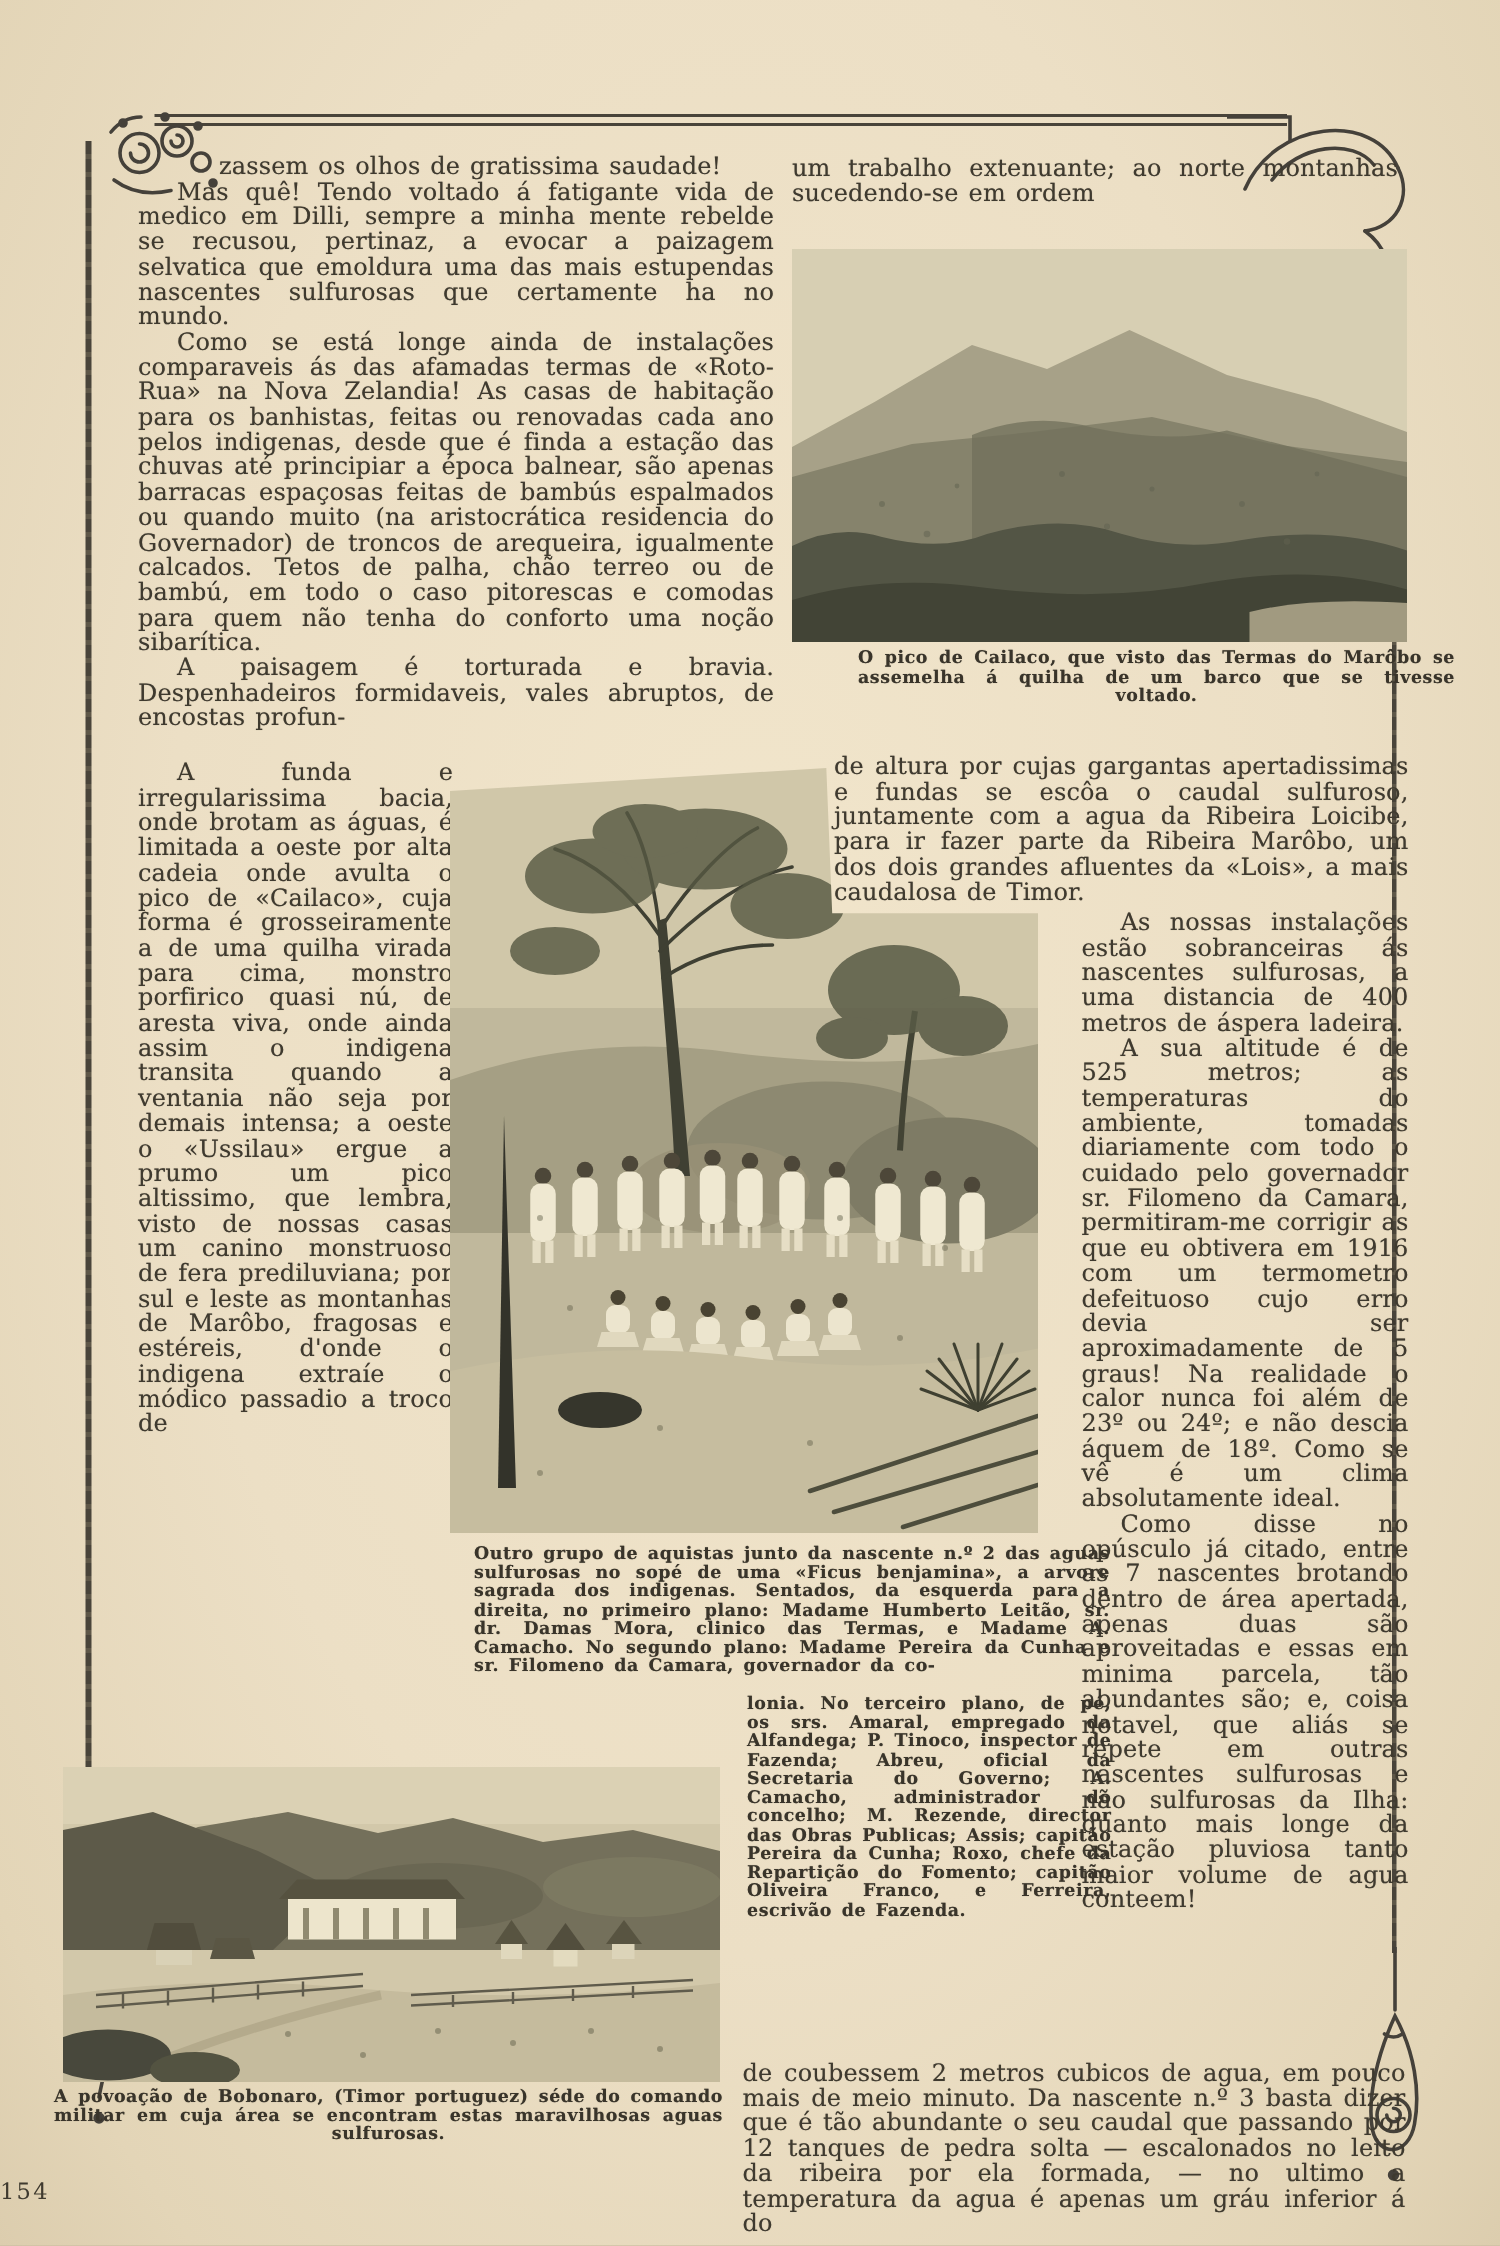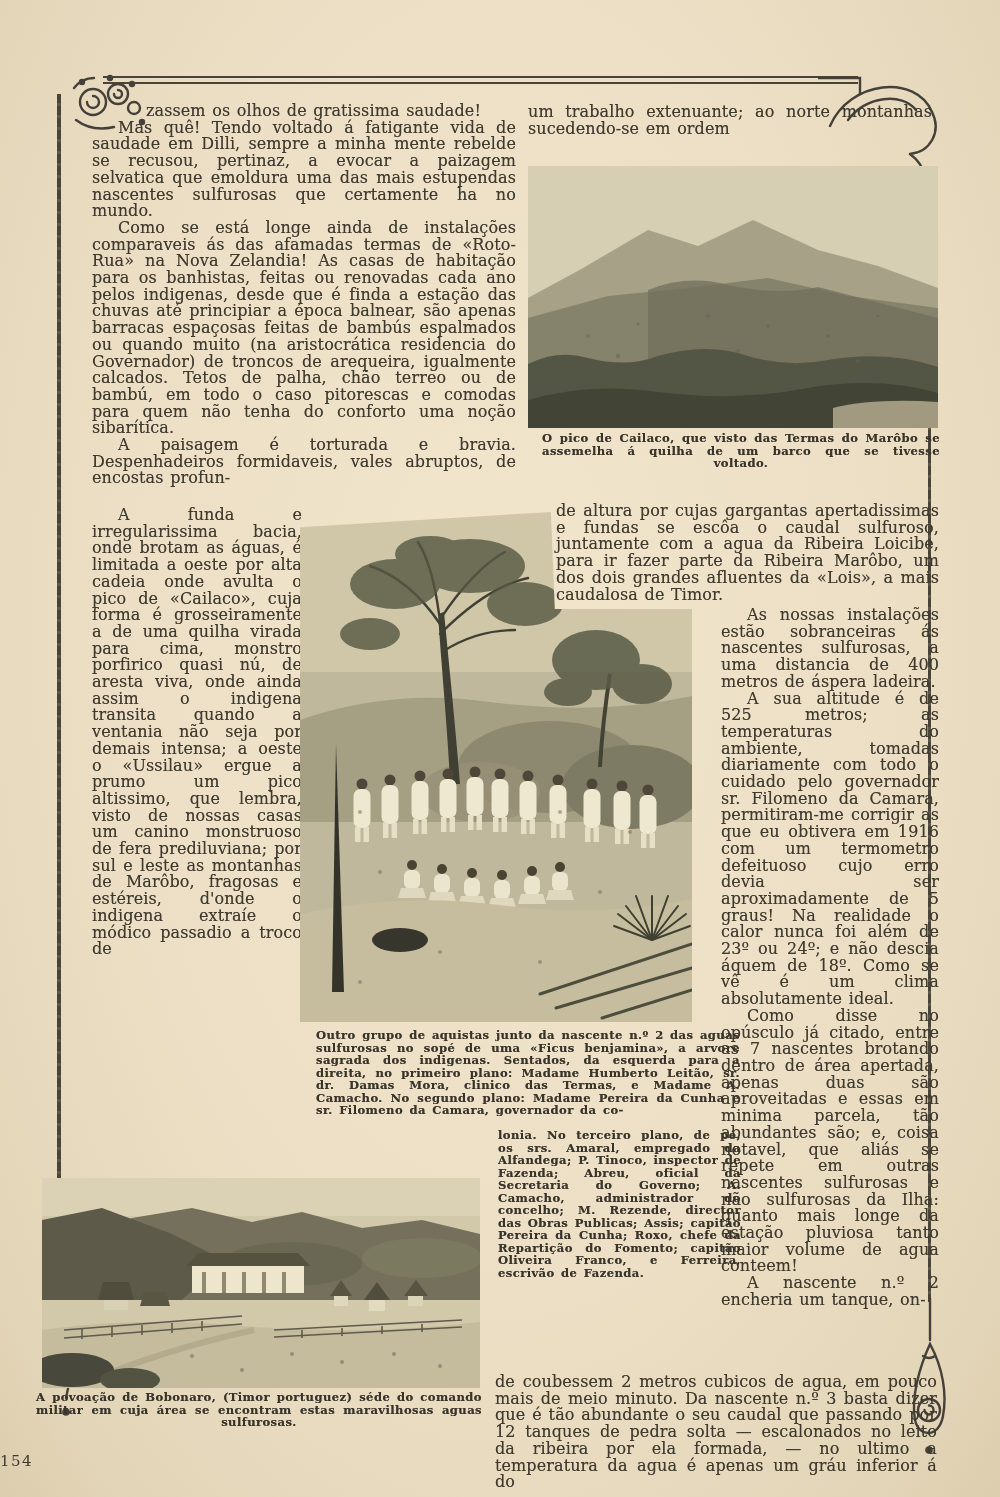--- a/index.html
+++ b/index.html
@@ -92,21 +92,21 @@
       <path d="M27,46 C40,70 44,96 40,118 C36,140 16,140 12,122 C8,100 16,70 27,46 Z"></path>
       <circle cx="26" cy="112" r="11"></circle>
       <path d="M26,112 m0,-4.5 a4.5,4.5 0 1,1 -4.5,4.5"></path>
       <circle cx="26" cy="152" r="2.6" fill="#45413a"></circle>
       <path d="M20,58 q6,4 12,0"></path>
     </svg>
   </div>
 
   <div class="abs body-text" style="left:92px;top:103px;width:424px;">
     <p class="para deep">zassem os olhos de gratissima saudade!</p>
-    <p class="para">Mas quê! Tendo voltado á fatigante vida de saudade em Dilli, sempre a minha mente rebelde se recusou, pertinaz, a evocar a paizagem selvatica que emoldura uma das mais estupendas nascentes sulfurosas que certamente ha no mundo.</p>
+    <p class="para">Mas quê! Tendo voltado á fatigante vida de medico em Dilli, sempre a minha mente rebelde se recusou, pertinaz, a evocar a paizagem selvatica que emoldura uma das mais estupendas nascentes sulfurosas que certamente ha no mundo.</p>
     <p class="para">Como se está longe ainda de instalações comparaveis ás das afamadas termas de «Roto-Rua» na Nova Zelandia! As casas de habitação para os banhistas, feitas ou renovadas cada ano pelos indigenas, desde que é finda a estação das chuvas até principiar a época balnear, são apenas barracas espaçosas feitas de bambús espalmados ou quando muito (na aristocrática residencia do Governador) de troncos de arequeira, igualmente calcados. Tetos de palha, chão terreo ou de bambú, em todo o caso pitorescas e comodas para quem não tenha do conforto uma noção sibarítica.</p>
     <p class="para">A paisagem é torturada e bravia. Despenhadeiros formidaveis, vales abruptos, de encostas profun-</p>
   </div>
 
   <div class="abs body-text" style="left:92px;top:507px;width:210px;">
     <p class="para">A funda e irregularissima bacia, onde brotam as águas, é limitada a oeste por alta cadeia onde avulta o pico de «Cailaco», cuja forma é grosseiramente a de uma quilha virada para cima, monstro porfirico quasi nú, de aresta viva, onde ainda assim o indigena transita quando a ventania não seja por demais intensa; a oeste o «Ussilau» ergue a prumo um pico altissimo, que lembra, visto de nossas casas um canino monstruoso de fera prediluviana; por sul e leste as montanhas de Marôbo, fragosas e estéreis, d'onde o indigena extraíe o módico passadio a troco de</p>
   </div>
 
   <div class="abs body-text" style="left:528px;top:104px;width:404px;">
     <p class="para cont">um trabalho extenuante; ao norte montanhas sucedendo-se em ordem</p>
@@ -128,31 +128,30 @@
         <circle cx="240" cy="160" r="1.7"></circle>
           <circle cx="300" cy="170" r="2"></circle>
           <circle cx="350" cy="150" r="1.6"></circle>
         <circle cx="90" cy="190" r="2.2"></circle>
           <circle cx="210" cy="185" r="2"></circle>
           <circle cx="330" cy="195" r="2.2"></circle>
       </g>
     </svg>
   </div>
 
-  <div class="abs caption" style="left:542px;top:432px;width:398px;">O pico de Cailaco, que visto das Termas do Marôbo se assemelha á quilha de um barco que se tivesse voltado.</div>
+  <div class="abs caption" style="left:572px;top:432px;width:398px;">O pico de Cailaco, que visto das Termas do Marôbo se assemelha á quilha de um barco que se tivesse voltado.</div>
 
   <div class="abs body-text" style="left:556px;top:503px;width:383px;">
     <p class="para cont">de altura por cujas gargantas apertadissimas e fundas se escôa o caudal sulfuroso, juntamente com a agua da Ribeira Loicibe, para ir fazer parte da Ribeira Marôbo, um dos dois grandes afluentes da «Lois», a mais caudalosa de Timor.</p>
   </div>
 
   <div class="abs body-text" style="left:721px;top:607px;width:218px;">
     <p class="para">As nossas instalações estão sobranceiras ás nascentes sulfurosas, a uma distancia de 400 metros de áspera ladeira.</p>
     <p class="para">A sua altitude é de 525 metros; as temperaturas do ambiente, tomadas diariamente com todo o cuidado pelo governador sr. Filomeno da Camara, permitiram-me corrigir as que eu obtivera em 1916 com um termometro defeituoso cujo erro devia ser aproximadamente de 5 graus! Na realidade o calor nunca foi além de 23º ou 24º; e não descia áquem de 18º. Como se vê é um clima absolutamente ideal.</p>
     <p class="para">Como disse no opúsculo já citado, entre as 7 nascentes brotando dentro de área apertada, apenas duas são aproveitadas e essas em minima parcela, tão abundantes são; e, coisa notavel, que aliás se repete em outras nascentes sulfurosas e não sulfurosas da Ilha: quanto mais longe da estação pluviosa tanto maior volume de agua conteem!</p>
-    <p class="para">A nascente n.º 2 encheria um tanque, on-</p>
   </div>
 
   <div class="abs photo" style="left:300px;top:512px;width:392px;height:510px;clip-path:polygon(0 3%,64% 0,65% 19%,100% 19%,100% 100%,0 100%);">
     <svg width="392" height="510" viewBox="0 0 392 510">
       <rect width="392" height="510" fill="#bdb69b"></rect>
       <rect width="392" height="160" fill="#cdc5a9"></rect>
       <path d="M0,208 q90,-32 190,-18 q110,14 202,-6 L392,310 L0,310 Z" fill="#a29d83"></path>
       <ellipse cx="250" cy="255" rx="92" ry="46" fill="#8a8770"></ellipse>
       <ellipse cx="332" cy="275" rx="70" ry="42" fill="#7b7963"></ellipse>
       <ellipse cx="180" cy="280" rx="60" ry="30" fill="#958f76" opacity=".8"></ellipse>

